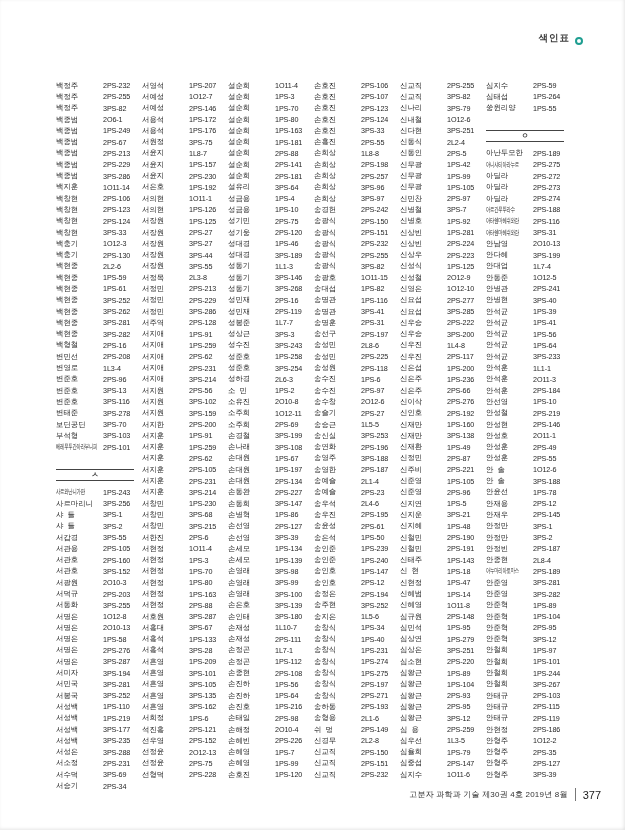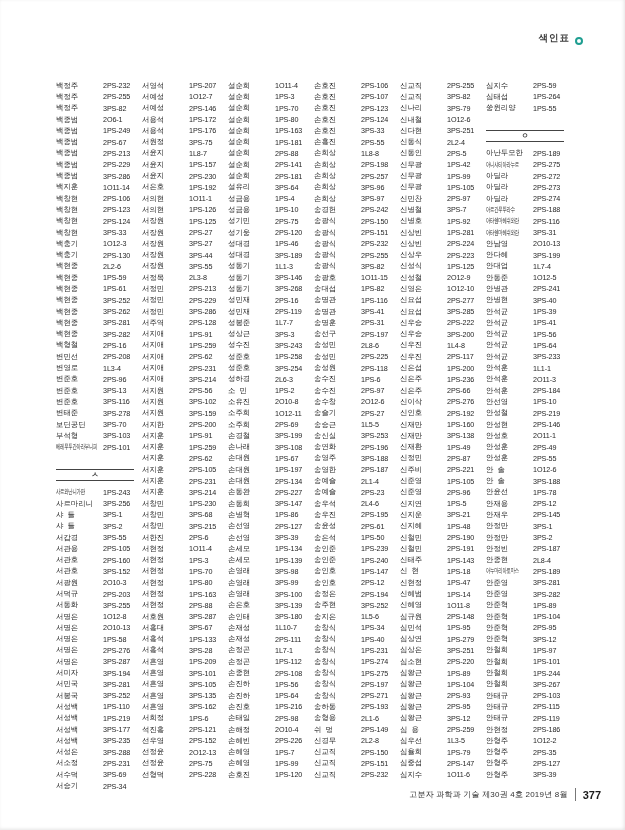--- a/index.html
+++ b/index.html
@@ -17,21 +17,21 @@
   .nm{width:47px;flex:0 0 47px;font-size:7.4px;color:#262626;white-space:pre;overflow:visible;}
   .cd{flex:1;font-size:7.2px;color:#262626;white-space:nowrap;letter-spacing:-0.1px;}
   .nm.condensed{transform:scaleX(0.58);transform-origin:0 50%;letter-spacing:-0.3px;}
   .divrow{height:22.6px;flex:0 0 22.6px;display:flex;flex-direction:column;justify-content:center;width:78px;}
   .divrow .rule{height:0;border-top:0.8px solid #444;}
   .divrow .ch{text-align:center;font-size:7.5px;font-weight:bold;color:#333;line-height:10px;}
   
   .ftr{position:absolute;top:788px;right:24px;display:flex;align-items:center;gap:7px;}
   .ftr-info{font-size:8px;color:#333;letter-spacing:0.2px;}
   .ftr-bar{width:1px;height:13px;background:#777;}
-  .ftr-page{font-size:11px;font-weight:bold;color:#1c1c1c;}
+  .ftr-page{font-size:11px;font-weight:normal;color:#1c1c1c;}
 </style>
 </head>
 <body>
 
 <div class="page">
 
   <div class="hdr">
     <span class="hdr-title">색인표</span>
     <span class="hdr-dot"></span>
   </div>

